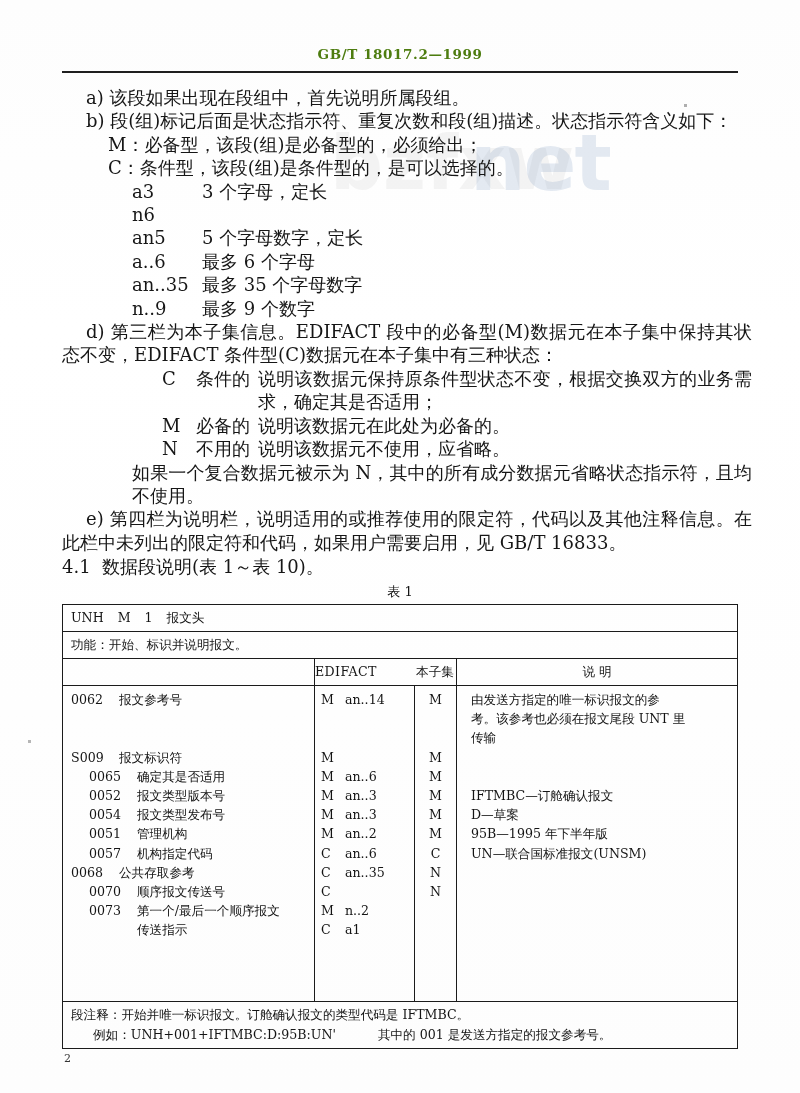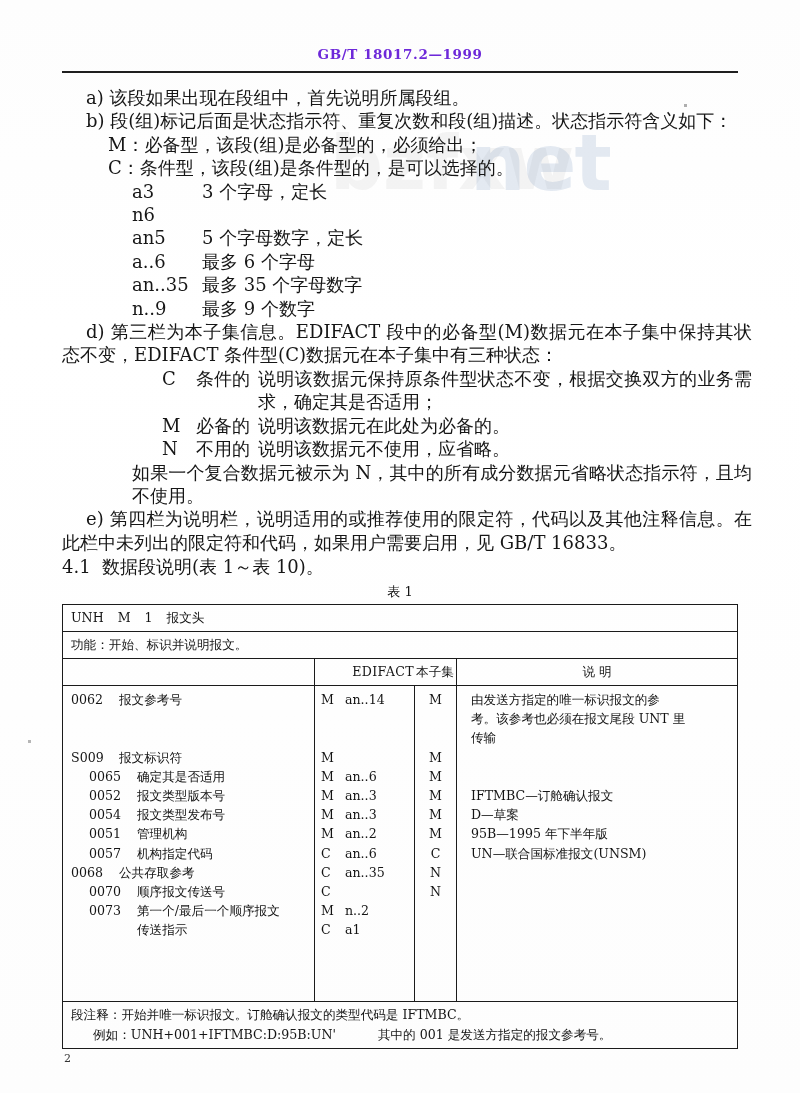--- a/index.html
+++ b/index.html
@@ -27,21 +27,21 @@
 
   
   #header-std {
     position: absolute;
     left: 0; right: 0;
     top: 46px;
     text-align: center;
     font-family: "DejaVu Serif", "Liberation Serif", serif;
     font-size: 13.5px;
     letter-spacing: 0.6px;
-    color: #6d28d9;
+    color: #4d7c0f;
     font-weight: 600;
   }
   #header-rule {
     position: absolute;
     left: 62px;
     right: 62px;
     top: 71px;
     height: 1.6px;
     background: #1f1f1f;
   }
@@ -134,21 +134,21 @@
   .col-sub  { border-left: 1.4px solid #1b1b1b; }
   .col-desc { border-left: 1.6px solid #1b1b1b; }
 
   .hdr-cell {
     padding: 3px 0 4px 0;
     text-align: center;
     line-height: 19px;
   }
   .hdr-edi-sub {
     border-left: 1.4px solid #1b1b1b;
-    text-align: right;
+    text-align: left;
     padding: 3px 0 4px 0;
     line-height: 19px;
     letter-spacing: 0.4px;
   }
 
   .body-cell { padding: 0; }
   .rows-name { padding: 4px 0 4px 8px; }
   .rows-edi  { padding: 4px 0 4px 0; }
   .rows-sub  { padding: 4px 0 4px 0; text-align: center; }
   .rows-desc { padding: 4px 10px 4px 14px; }

